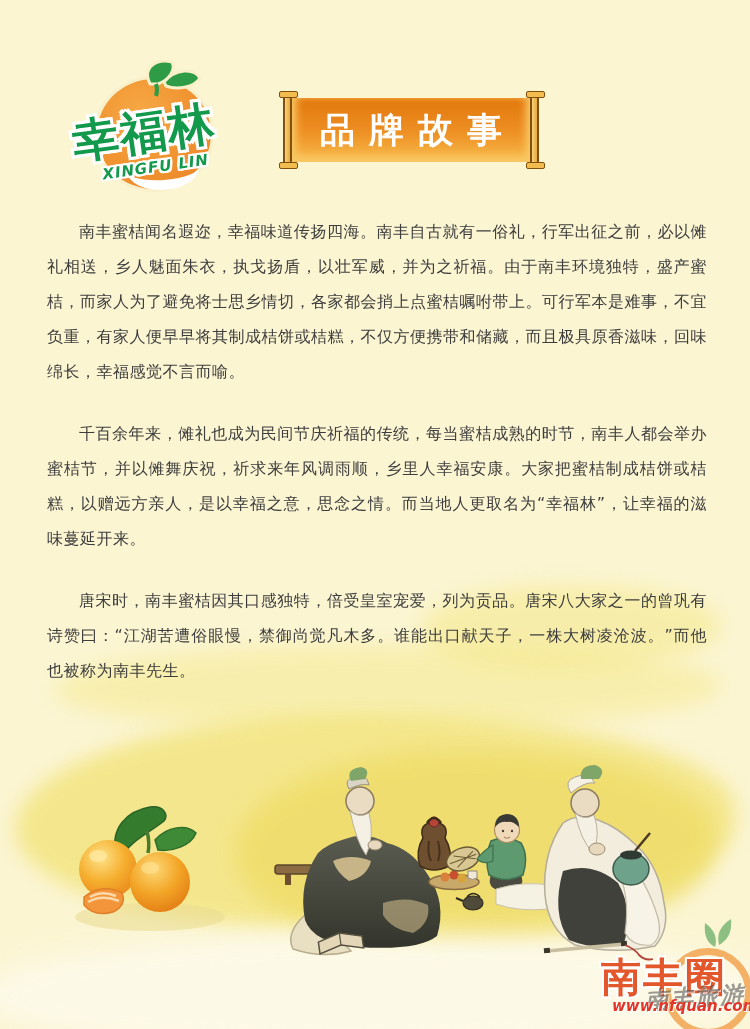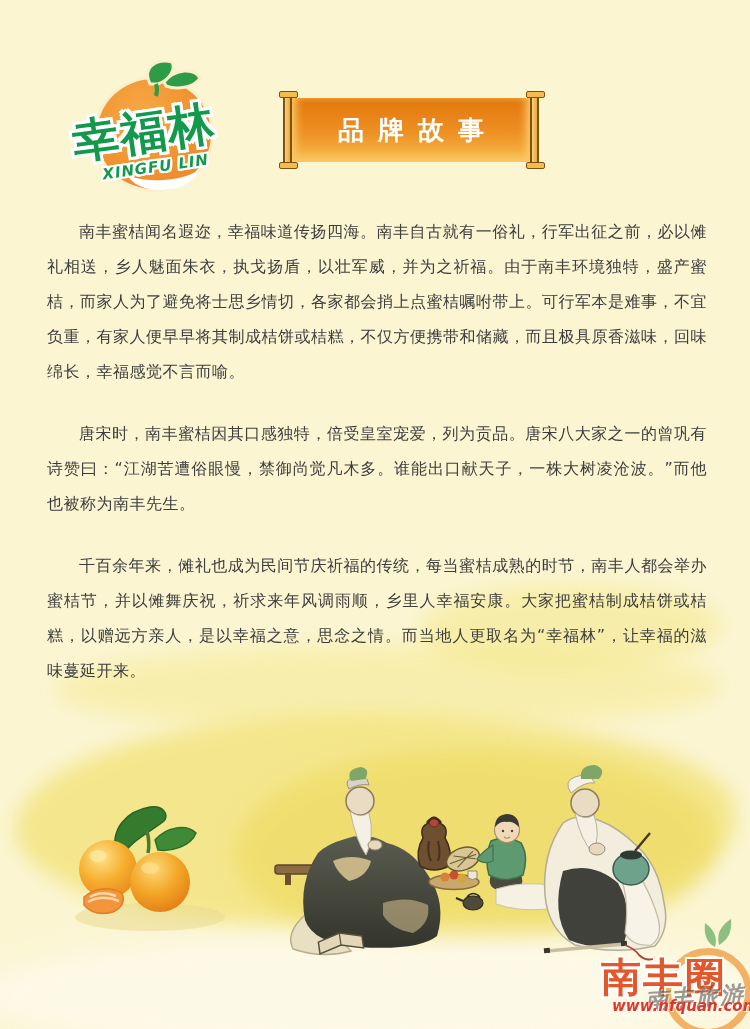--- a/index.html
+++ b/index.html
@@ -60,21 +60,21 @@
   .banner-rod::before { top:-3px; }
   .banner-rod::after  { bottom:-3px; }
   .banner-body {
     position:absolute; left:9px; right:9px; top:8px; bottom:8px;
     background:linear-gradient(180deg,#E2760B 0%,#EE9125 55%,#F8BC4C 100%);
     box-shadow:inset 7px 0 8px -3px #F9C965, inset -7px 0 8px -3px #F9C965,
                inset 0 -9px 10px -4px #FACB6A;
     display:flex; align-items:center; justify-content:center;
   }
   .banner-title {
-    color:#FFFFFF; font-size:26px; font-weight:bold;
+    color:#FFFFFF; font-size:35px; font-weight:bold;
     letter-spacing:14px; padding-left:14px; white-space:nowrap;
   }
 
   
   .story { position:absolute; left:47px; top:214px; width:660px; }
   .story p {
     font-size:16px; line-height:35px; color:#3D3D3D; font-weight:500;
     text-indent:2em; letter-spacing:.5px; margin-bottom:27px; text-align:justify;
   }
 
@@ -132,22 +132,22 @@
   <div class="banner">
     <div class="banner-rod left"></div>
     <div class="banner-rod right"></div>
     <div class="banner-body">
       <span class="banner-title">品牌故事</span>
     </div>
   </div>
 
   <div class="story">
     <p>南丰蜜桔闻名遐迩，幸福味道传扬四海。南丰自古就有一俗礼，行军出征之前，必以傩礼相送，乡人魅面朱衣，执戈扬盾，以壮军威，并为之祈福。由于南丰环境独特，盛产蜜桔，而家人为了避免将士思乡情切，各家都会捎上点蜜桔嘱咐带上。可行军本是难事，不宜负重，有家人便早早将其制成桔饼或桔糕，不仅方便携带和储藏，而且极具原香滋味，回味绵长，幸福感觉不言而喻。</p>
+    <p>千百余年来，傩礼也成为民间节庆祈福的传统，每当蜜桔成熟的时节，南丰人都会举办蜜桔节，并以傩舞庆祝，祈求来年风调雨顺，乡里人幸福安康。大家把蜜桔制成桔饼或桔糕，以赠远方亲人，是以幸福之意，思念之情。而当地人更取名为“幸福林”，让幸福的滋味蔓延开来。</p>
     <p>唐宋时，南丰蜜桔因其口感独特，倍受皇室宠爱，列为贡品。唐宋八大家之一的曾巩有诗赞曰：“江湖苦遭俗眼慢，禁御尚觉凡木多。谁能出口献天子，一株大树凌沧波。”而他也被称为南丰先生。</p>
-    <p>千百余年来，傩礼也成为民间节庆祈福的传统，每当蜜桔成熟的时节，南丰人都会举办蜜桔节，并以傩舞庆祝，祈求来年风调雨顺，乡里人幸福安康。大家把蜜桔制成桔饼或桔糕，以赠远方亲人，是以幸福之意，思念之情。而当地人更取名为“幸福林”，让幸福的滋味蔓延开来。</p>
   </div>
 
   <svg class="tangerines" viewBox="0 0 218 148">
     <defs>
       <radialGradient id="og1" cx="38%" cy="30%" r="75%">
         <stop offset="0%" stop-color="#FDE38A"></stop>
           <stop offset="55%" stop-color="#F6AF2F"></stop>
           <stop offset="100%" stop-color="#E98A1C"></stop>
       </radialGradient>
       <radialGradient id="og2" cx="40%" cy="28%" r="75%">

